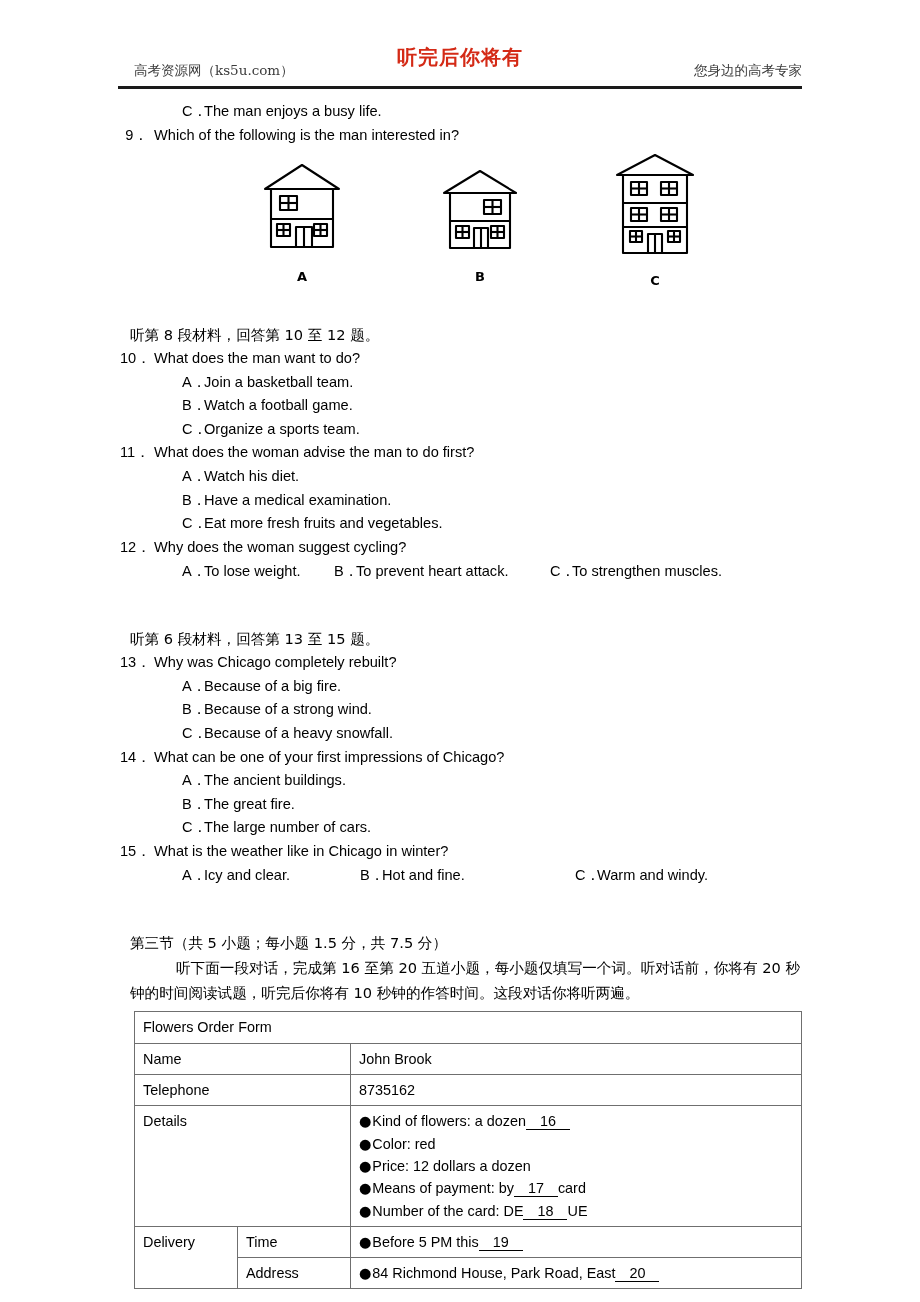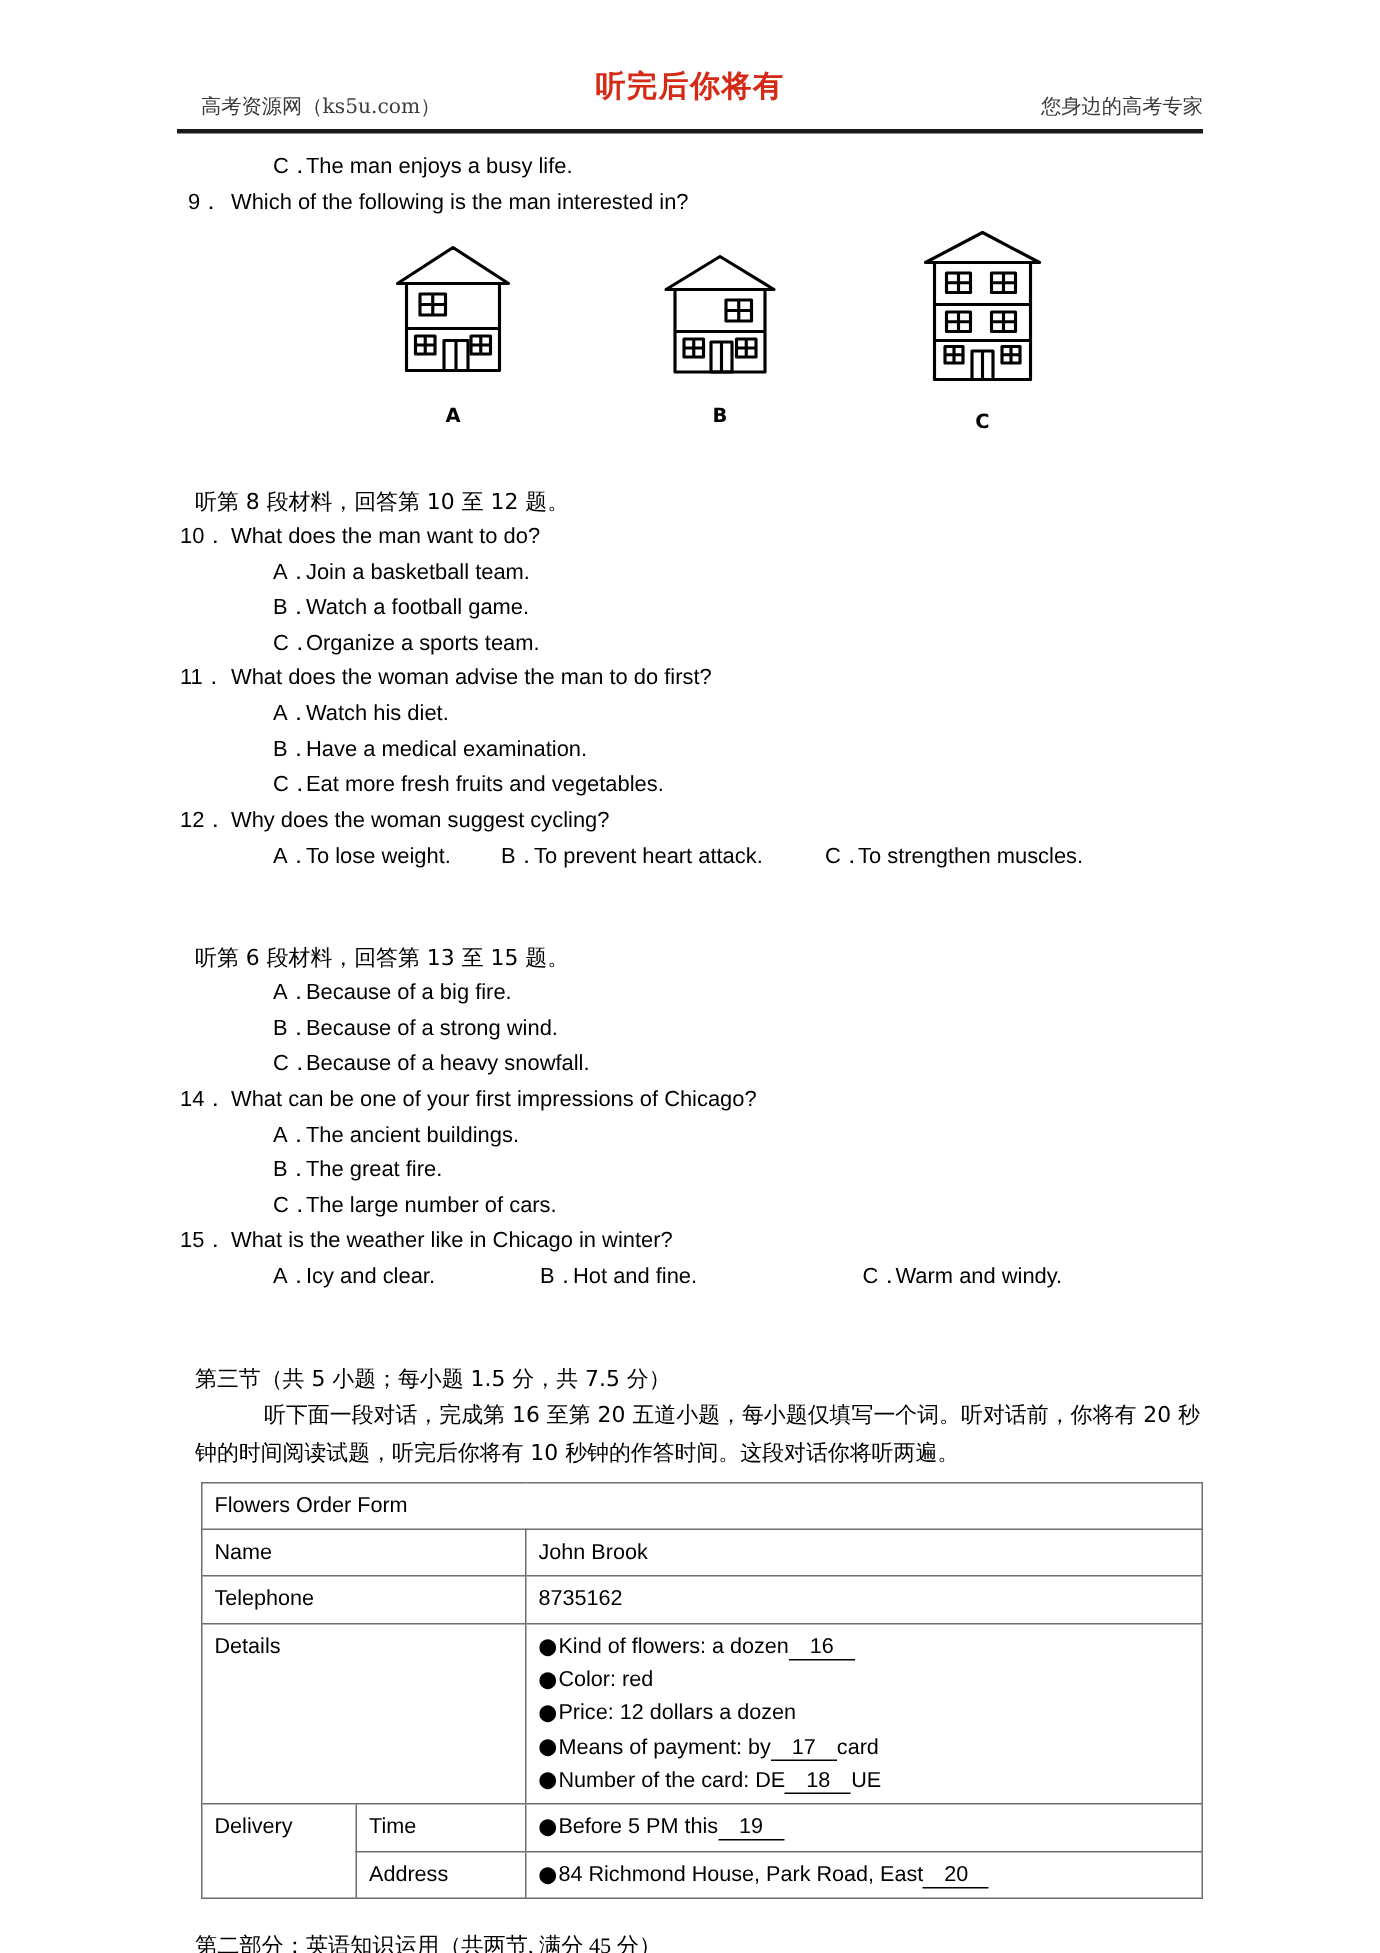--- a/index.html
+++ b/index.html
@@ -342,20 +342,23 @@
 
     <div class="q-line">
       <span class="q-num">12．</span><span class="q-text">Why does the woman suggest cycling?</span>
     </div>
     <div class="opt-inline-row">
       <span class="opt-inline" style="width:152px;"><span class="opt-letter">A．</span><span>To lose weight.</span></span><span class="opt-inline" style="width:216px;"><span class="opt-letter">B．</span><span>To prevent heart attack.</span></span><span class="opt-inline"><span class="opt-letter">C．</span><span>To strengthen muscles.</span></span>
     </div>
 
     <div class="cn-line">听第 6 段材料，回答第 13 至 15 题。</div>
 
+    <div class="q-line">
+      <span class="q-num">13．</span><span class="q-text">Why was Chicago completely rebuilt?</span>
+    </div>
     <div class="opt-line">
       <span class="opt-letter">A．</span><span>Because of a big fire.</span>
     </div>
     <div class="opt-line">
       <span class="opt-letter">B．</span><span>Because of a strong wind.</span>
     </div>
     <div class="opt-line">
       <span class="opt-letter">C．</span><span>Because of a heavy snowfall.</span>
     </div>
 

